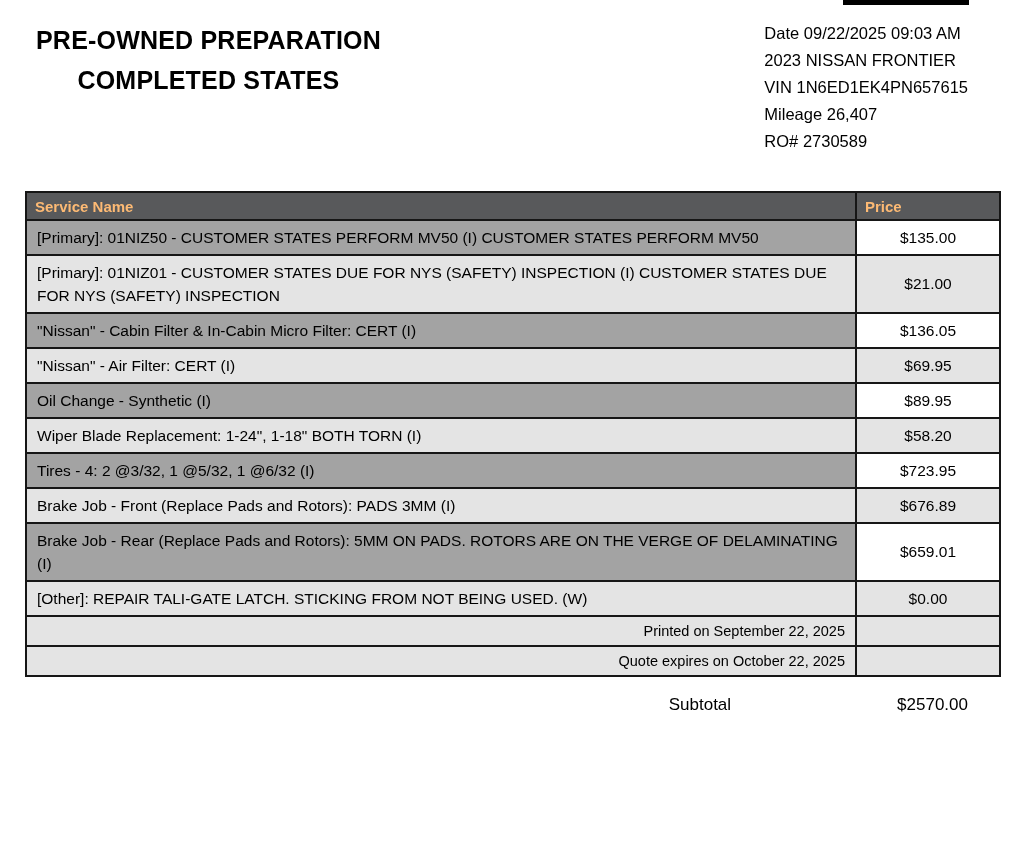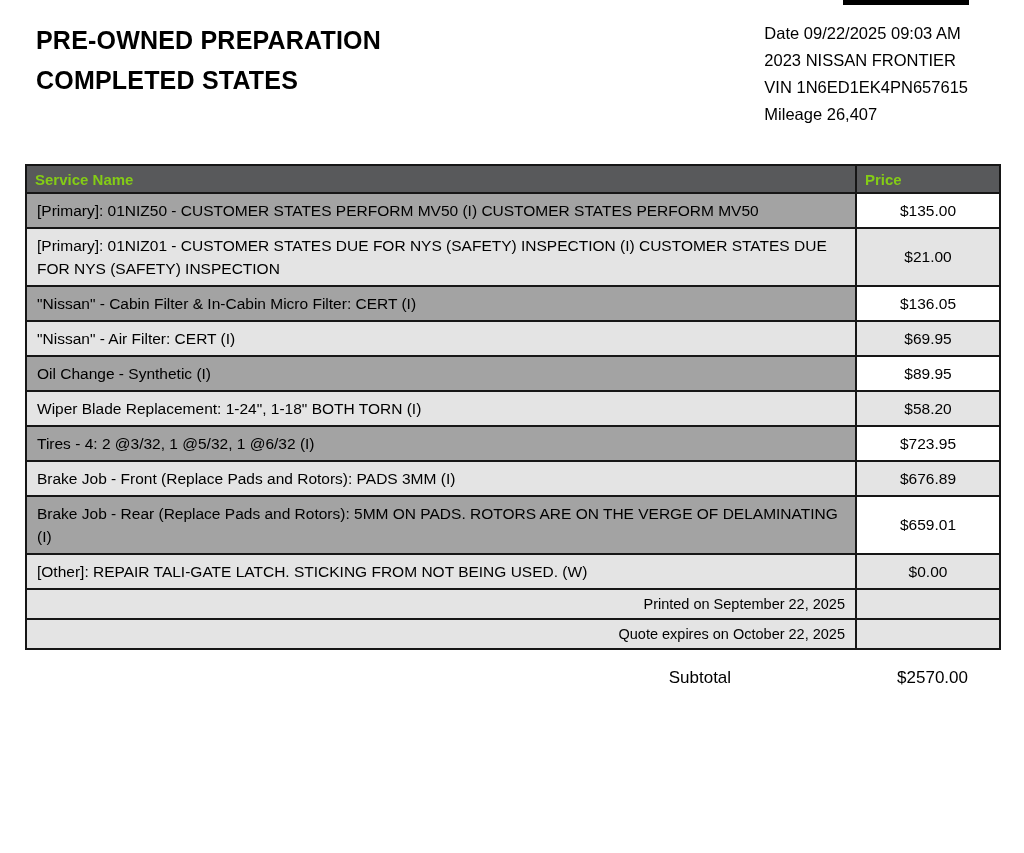--- a/index.html
+++ b/index.html
@@ -20,37 +20,37 @@
   }
   .header {
     display: flex;
     justify-content: space-between;
     align-items: flex-start;
     padding: 20px 56px 0 36px;
   }
   .title {
     font-size: 25px;
     font-weight: bold;
-    text-align: left;
+    text-align: center;
     line-height: 40px;
     letter-spacing: 0.2px;
   }
   .info { font-size: 16.5px; line-height: 27px; }
   .info .b { font-weight: normal; }
 
   table.services {
     border-collapse: collapse;
     margin: 36px 0 0 25px;
     width: 974px;
     table-layout: fixed;
   }
   table.services th, table.services td { border: 2px solid #161616; }
   table.services thead th {
     background: #58595b;
-    color: #84cc16;
+    color: #fdba74;
     font-size: 15px;
     font-weight: bold;
     text-align: left;
     padding: 3px 8px;
     height: 20px;
   }
   td.svc {
     font-size: 15.5px;
     padding: 5px 10px;
     line-height: 23px;
@@ -91,20 +91,21 @@
 <div class="header">
   <div class="title">
     <div>PRE-OWNED PREPARATION</div>
     <div>COMPLETED STATES</div>
   </div>
   <div class="info">
     <div><span class="b">Date</span> <span>09/22/2025 09:03 AM</span></div>
     <div>2023 NISSAN FRONTIER</div>
     <div><span class="b">VIN</span> <span>1N6ED1EK4PN657615</span></div>
     <div><span class="b">Mileage</span> <span>26,407</span></div>
+    <div><span class="b">RO#</span> <span>2730589</span></div>
   </div>
 </div>
 
 <table class="services">
   <colgroup>
     <col style="width:830px">
     <col style="width:144px">
   </colgroup>
   <thead>
     <tr>

